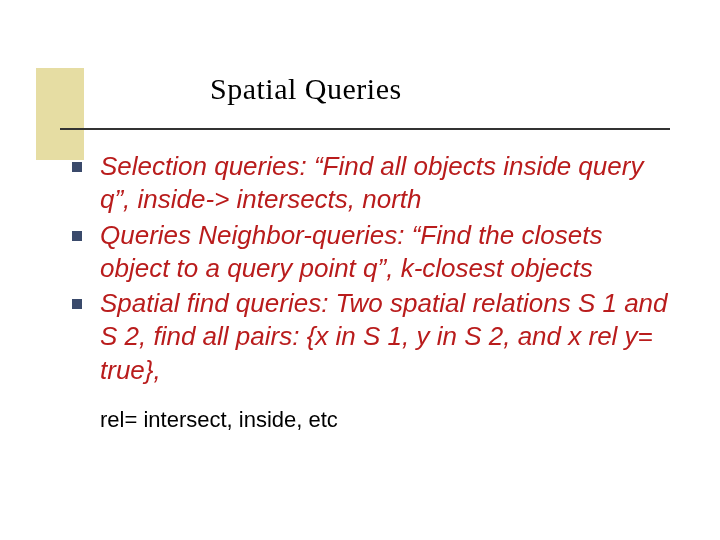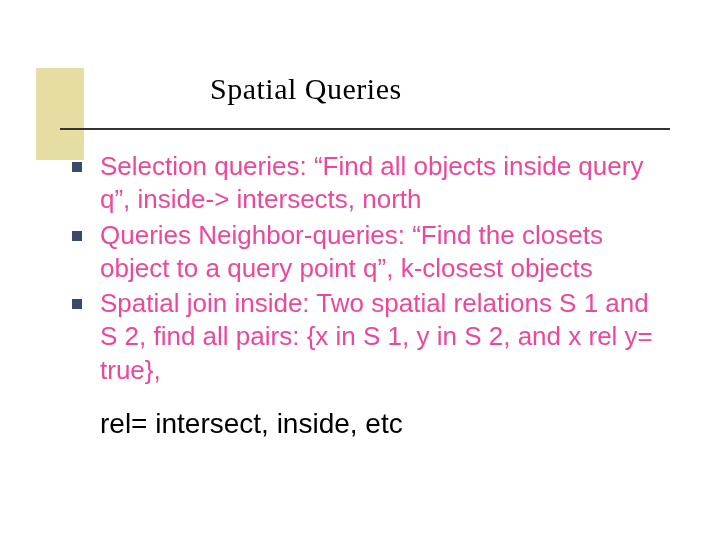--- a/index.html
+++ b/index.html
@@ -53,39 +53,40 @@
   ul.bullets {
     list-style: none;
     margin: 0;
     padding: 0;
   }
   ul.bullets > li {
     position: relative;
     padding-left: 28px;
     font-size: 26px;
     line-height: 1.28;
-    color: #ec4899;
+    color: #b91c1c;
     font-weight: 400;
     margin-bottom: 2px;
+    font-style: italic;
   }
   ul.bullets > li::before {
     content: "";
     position: absolute;
     left: 0;
     top: 12px;
     width: 10px;
     height: 10px;
     background: #3a4a6b;
   }
   .sub {
     font-size: 26px;
   }
   .tail {
     padding-left: 28px;
-    font-size: 28px;
+    font-size: 22px;
     line-height: 1.28;
     margin-top: 19px;
   }
 </style>
 </head>
 <body>
 
 <div class="slide">
   <div class="accent-box"></div>
 
@@ -94,18 +95,18 @@
 
   <div class="content">
     <ul class="bullets">
       <li>
         <span>Selection queries: “Find all objects inside query q”, inside-&gt; intersects, north</span>
       </li>
       <li>
         <span>Queries Neighbor-queries: “Find the closets object to a query point q”, k-closest objects</span>
       </li>
       <li>
-        <span>Spatial join inside: </span><span class="sub">Two spatial relations S 1 and S 2, find all pairs: {x in S 1, y in S 2, and x rel y= true},</span>
+        <span>Spatial find queries: </span><span class="sub">Two spatial relations S 1 and S 2, find all pairs: {x in S 1, y in S 2, and x rel y= true},</span>
       </li>
     </ul>
     <div class="tail">rel= intersect, inside, etc</div>
   </div>
 </div>
 
 </body></html>

